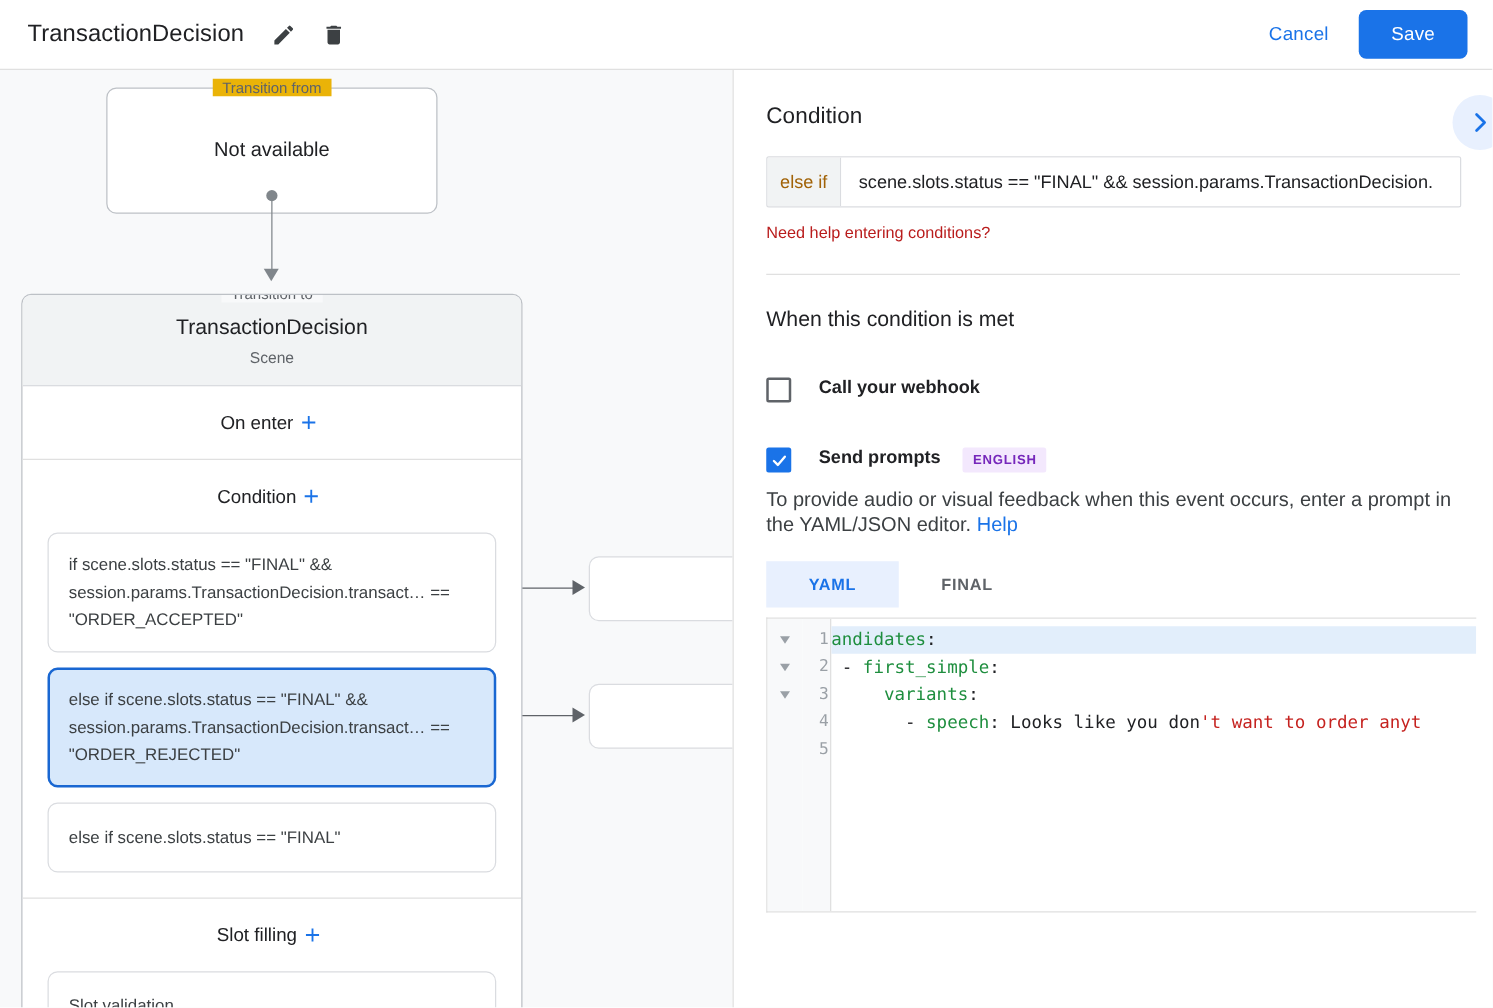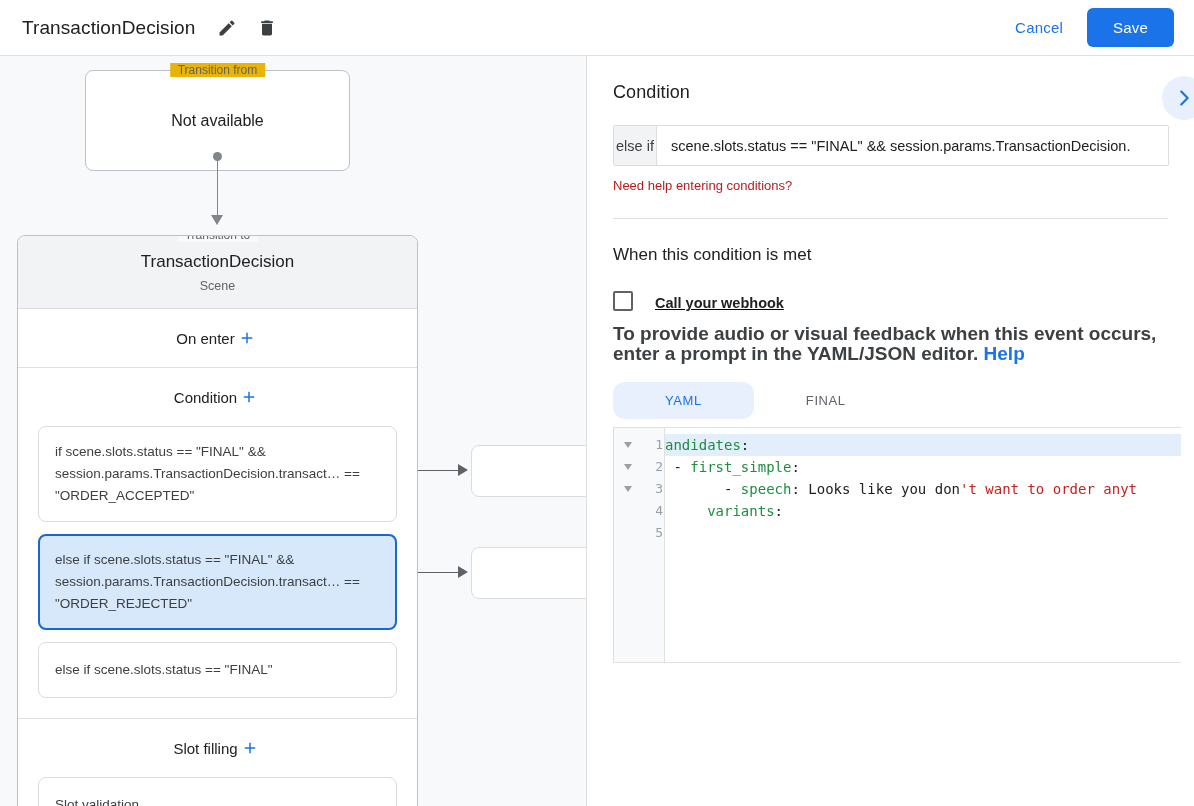--- a/index.html
+++ b/index.html
@@ -197,22 +197,22 @@
     border: 1px solid #dadce0;
     border-radius: 2px;
     height: 41px;
     width: 556px;
     overflow: hidden;
   }
   .cond-prefix {
     background: #f1f3f4;
     border-right: 1px solid #dadce0;
     display: flex; align-items: center; justify-content: center;
-    width: 43px;
-    font-size: 14.5px; color: #404040;
+    width: 59px;
+    font-size: 14.5px; color: #a16207;
     flex: 0 0 auto;
   }
   .cond-value {
     flex: 1 1 auto;
     display: flex; align-items: center;
     padding: 0 14px;
     font-size: 14.5px; color: #202124;
     white-space: nowrap; overflow: hidden;
     background: #ffffff;
   }
@@ -223,21 +223,21 @@
     text-decoration: none; cursor: pointer;
   }
   .rp-divider {
     margin-top: 24px;
     border-top: 1px solid #e0e0e0;
   }
 
   .rp-section-b { padding: 26px 26px 0 26px; }
   .rp-heading { font-size: 17px; color: #202124; }
 
-  .chk-row { display: flex; align-items: flex-end; margin-top: 26px; text-decoration: underline; }
+  .chk-row { display: flex; align-items: flex-start; margin-top: 36px; }
   .chk-box {
     width: 20px; height: 20px;
     border: 2px solid #5f6368;
     border-radius: 2px;
     background: #ffffff;
     cursor: pointer; flex: 0 0 auto;
   }
   .chk-box.checked {
     background: #1a73e8; border-color: #1a73e8;
     display: flex; align-items: center; justify-content: center;
@@ -247,31 +247,30 @@
     font-size: 14.5px; font-weight: bold; color: #202124;
   }
   .lang-badge {
     margin-left: 18px;
     background: #f3e8fd; color: #7627bb;
     font-size: 10.5px; font-weight: bold; letter-spacing: .6px;
     padding: 4px 8px; border-radius: 2px;
   }
   .desc-text {
     margin-top: 13px;
-    font-size: 19px; color: #3c4043; line-height: 20px;
+    font-size: 16px; color: #3c4043; line-height: 20px;
     max-width: 556px;
-    font-weight: bold;
   }
   .desc-text a { color: #1a73e8; text-decoration: none; cursor: pointer; }
 
   .tabs { display: flex; margin-top: 18px; }
   .tab {
-    padding: 11px 52px;
-    font-size: 13px; font-weight: normal; letter-spacing: .6px;
-    color: #5f6368; cursor: pointer; border-radius: 12px;
+    padding: 11px 34px;
+    font-size: 13px; font-weight: bold; letter-spacing: .6px;
+    color: #5f6368; cursor: pointer;
   }
   .tab.active { color: #1a73e8; background: #e8f0fe; }
 
   .editor {
     margin-top: 8px;
     margin-left: 0;
     width: 568px;
     height: 236px;
     border: 1px solid #e0e0e0;
     border-right: none;
@@ -432,20 +431,29 @@
     </div>
 
     <div class="rp-section-b">
       <div class="rp-heading">When this condition is met</div>
 
       <div class="chk-row">
         <div class="chk-box"></div>
         <div class="chk-label">Call your webhook</div>
       </div>
 
+      <div class="chk-row">
+        <div class="chk-box checked">
+          <svg width="15" height="15" viewBox="0 0 24 24" fill="none" stroke="#ffffff" stroke-width="3" stroke-linecap="round" stroke-linejoin="round">
+              <polyline points="5 12.5 10 17.5 19 7"></polyline>
+            </svg>
+        </div>
+        <div class="chk-label">Send prompts</div>
+        <div class="lang-badge">ENGLISH</div>
+      </div>
 
       <div class="desc-text">
         <span>To provide audio or visual feedback when this event occurs, enter a prompt in the YAML/JSON editor.</span>
         <a>Help</a>
       </div>
 
       <div class="tabs">
         <div class="tab active">YAML</div>
         <div class="tab">FINAL</div>
       </div>
@@ -467,20 +475,20 @@
         <div class="gutter" id="gutter">
             <div class="ln">1</div>
             <div class="ln">2</div>
             <div class="ln">3</div>
             <div class="ln">4</div>
             <div class="ln">5</div>
           </div>
         <div class="code-area" id="code-area">
             <div class="code-line hl"><span class="tok-key">andidates</span><span class="tok-punct">:</span></div>
             <div class="code-line"><span class="tok-plain"> - </span><span class="tok-key">first_simple</span><span class="tok-punct">:</span></div>
+            <div class="code-line"><span class="tok-plain">     </span><span class="tok-key">variants</span><span class="tok-punct">:</span></div>
             <div class="code-line"><span class="tok-plain">       - </span><span class="tok-key">speech</span><span class="tok-punct">: </span><span class="tok-plain">Looks like you don</span><span class="tok-str">'t want to order anyt</span></div>
-            <div class="code-line"><span class="tok-plain">     </span><span class="tok-key">variants</span><span class="tok-punct">:</span></div>
             <div class="code-line">&nbsp;</div>
           </div>
       </div>
     </div>
   </div>
 </div>
 
 </body></html>

